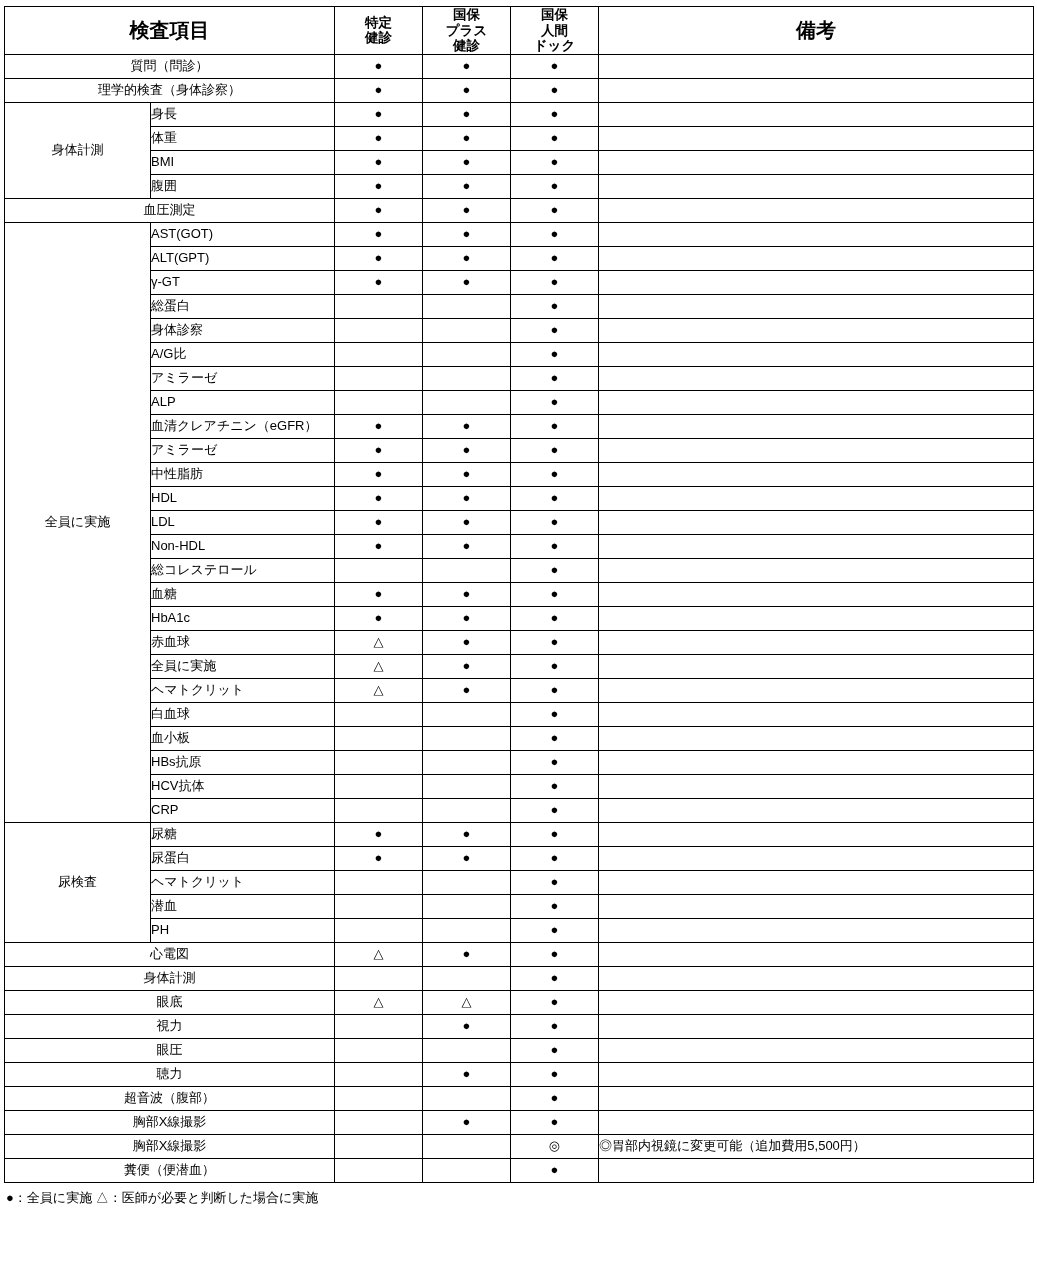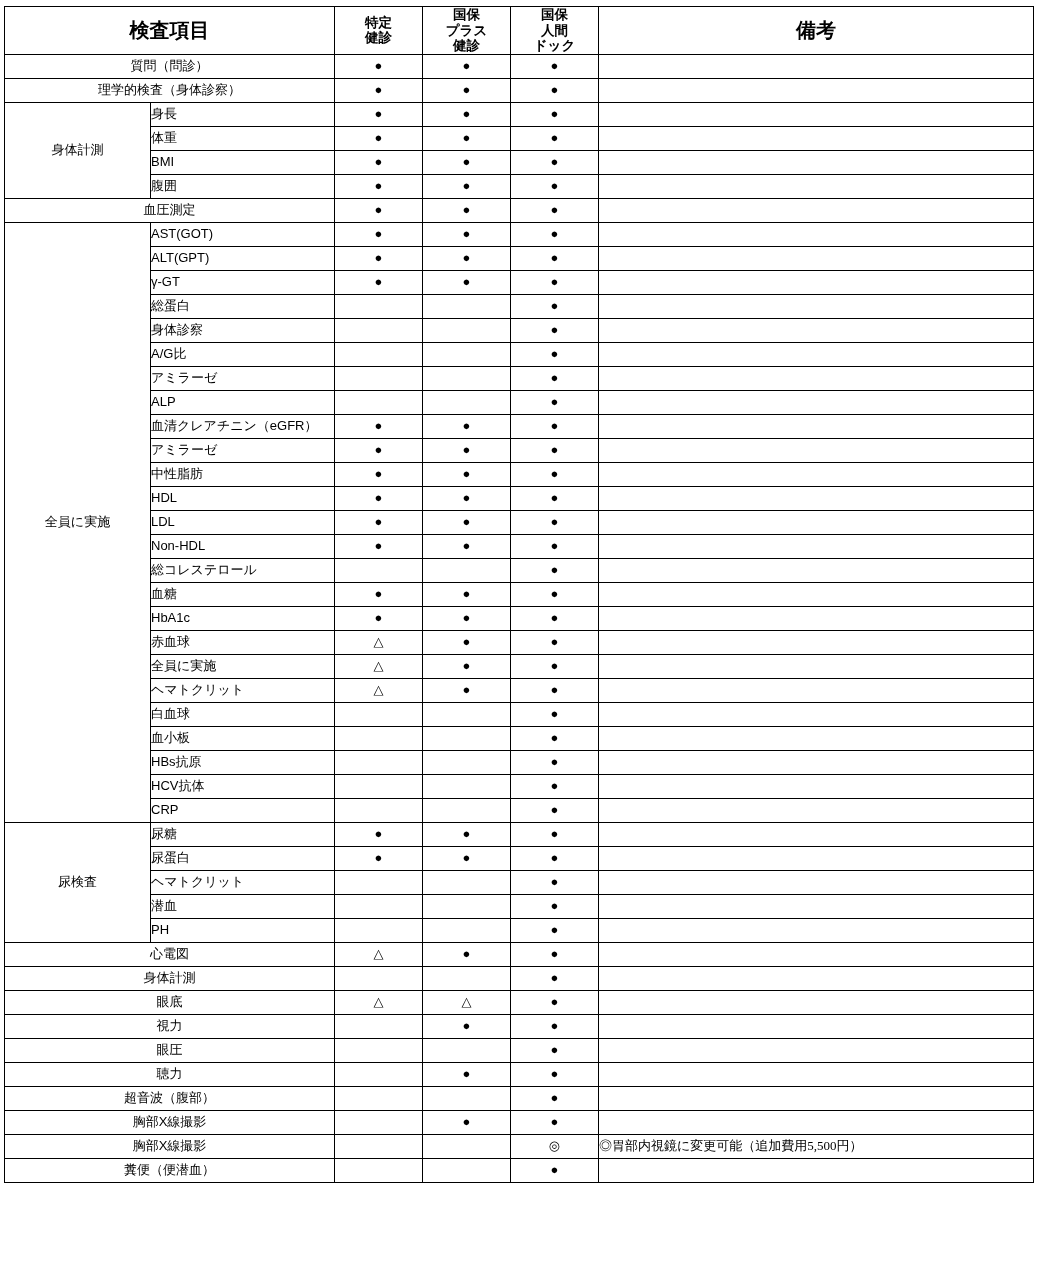--- a/index.html
+++ b/index.html
@@ -63,21 +63,20 @@
   }
   td.mark {
     text-align: center;
     font-size: 13px;
     height: 23px;
   }
   td.note {
     text-align: left;
     padding: 2px 5px;
     font-size: 13px;
-    font-family: Liberation Serif, serif;
   }
   .legend {
     margin-top: 6px;
     font-size: 13px;
     padding-left: 2px;
   }
   .row-h { height: 23px; }
 </style>
 </head>
 <body>
@@ -440,13 +439,14 @@
         </tr>
         <tr class="row-h">
           <td class="cat mid" colspan="2">糞便（便潜血）</td>
           <td class="mark"></td>
           <td class="mark"></td>
           <td class="mark">●</td>
           <td class="note"></td>
         </tr>
       </tbody>
   </table>
+  <div class="legend">●：全員に実施 △：医師が必要と判断した場合に実施</div>
 </div>
 
 </body></html>

